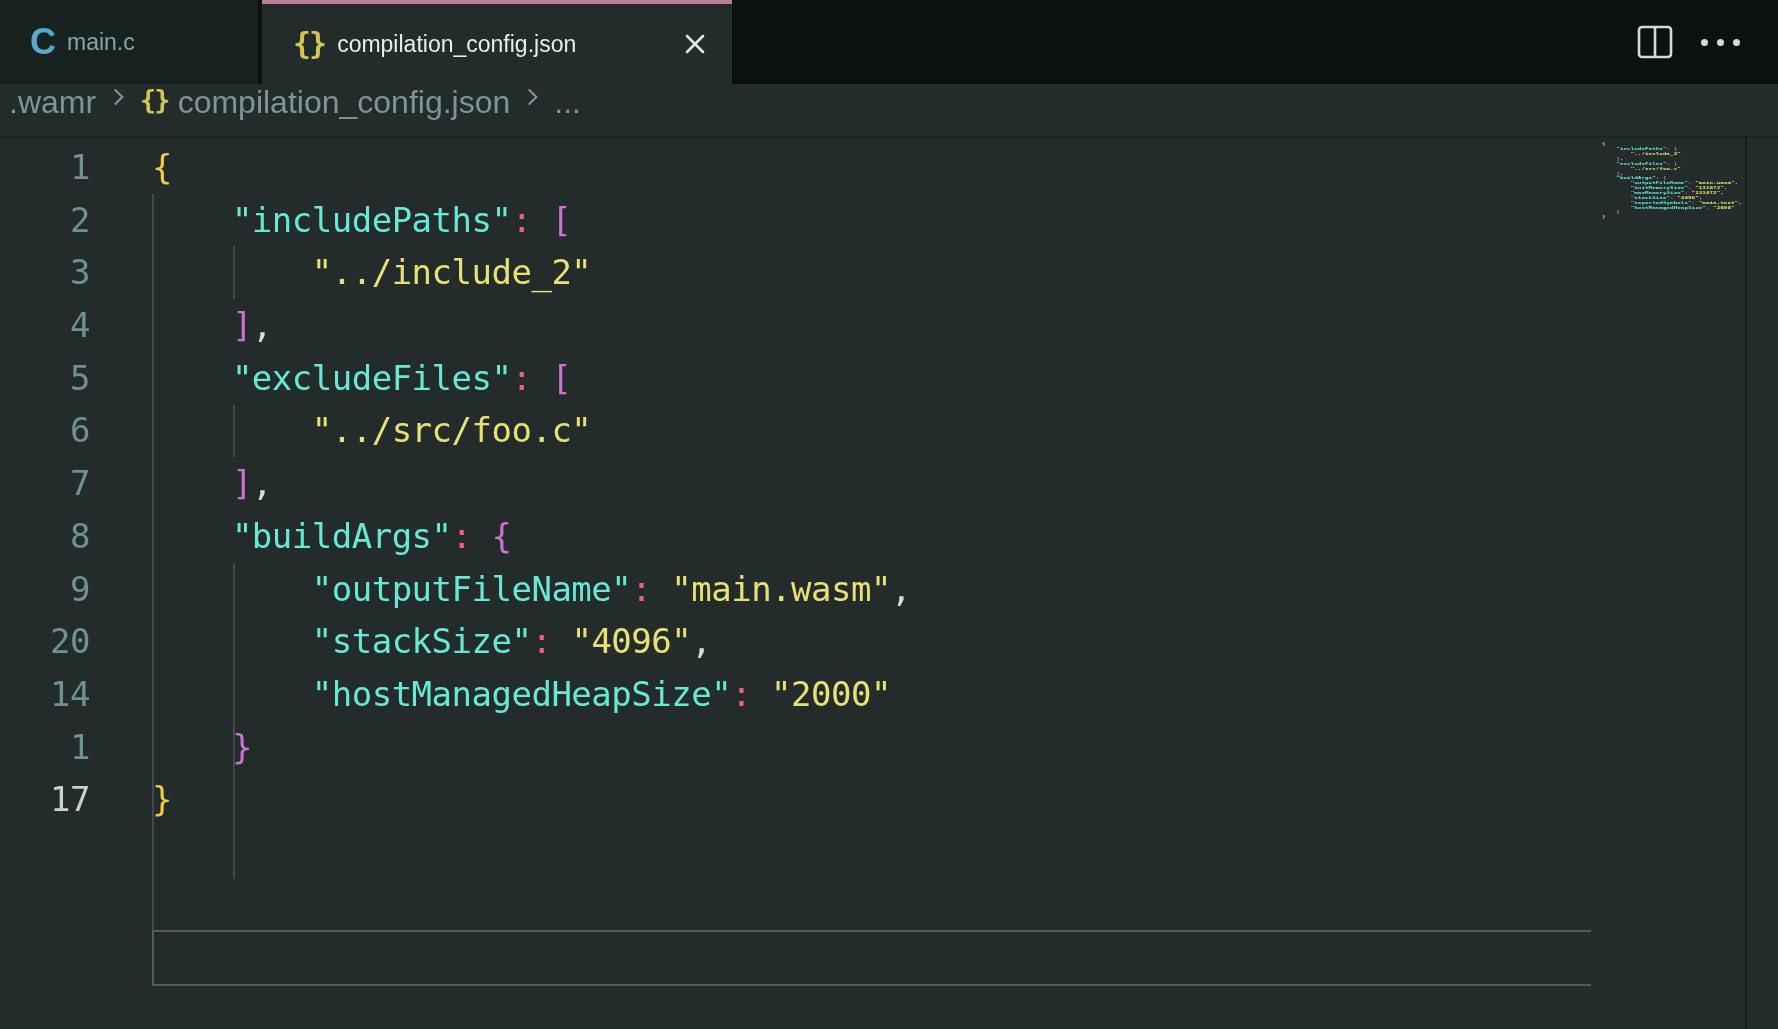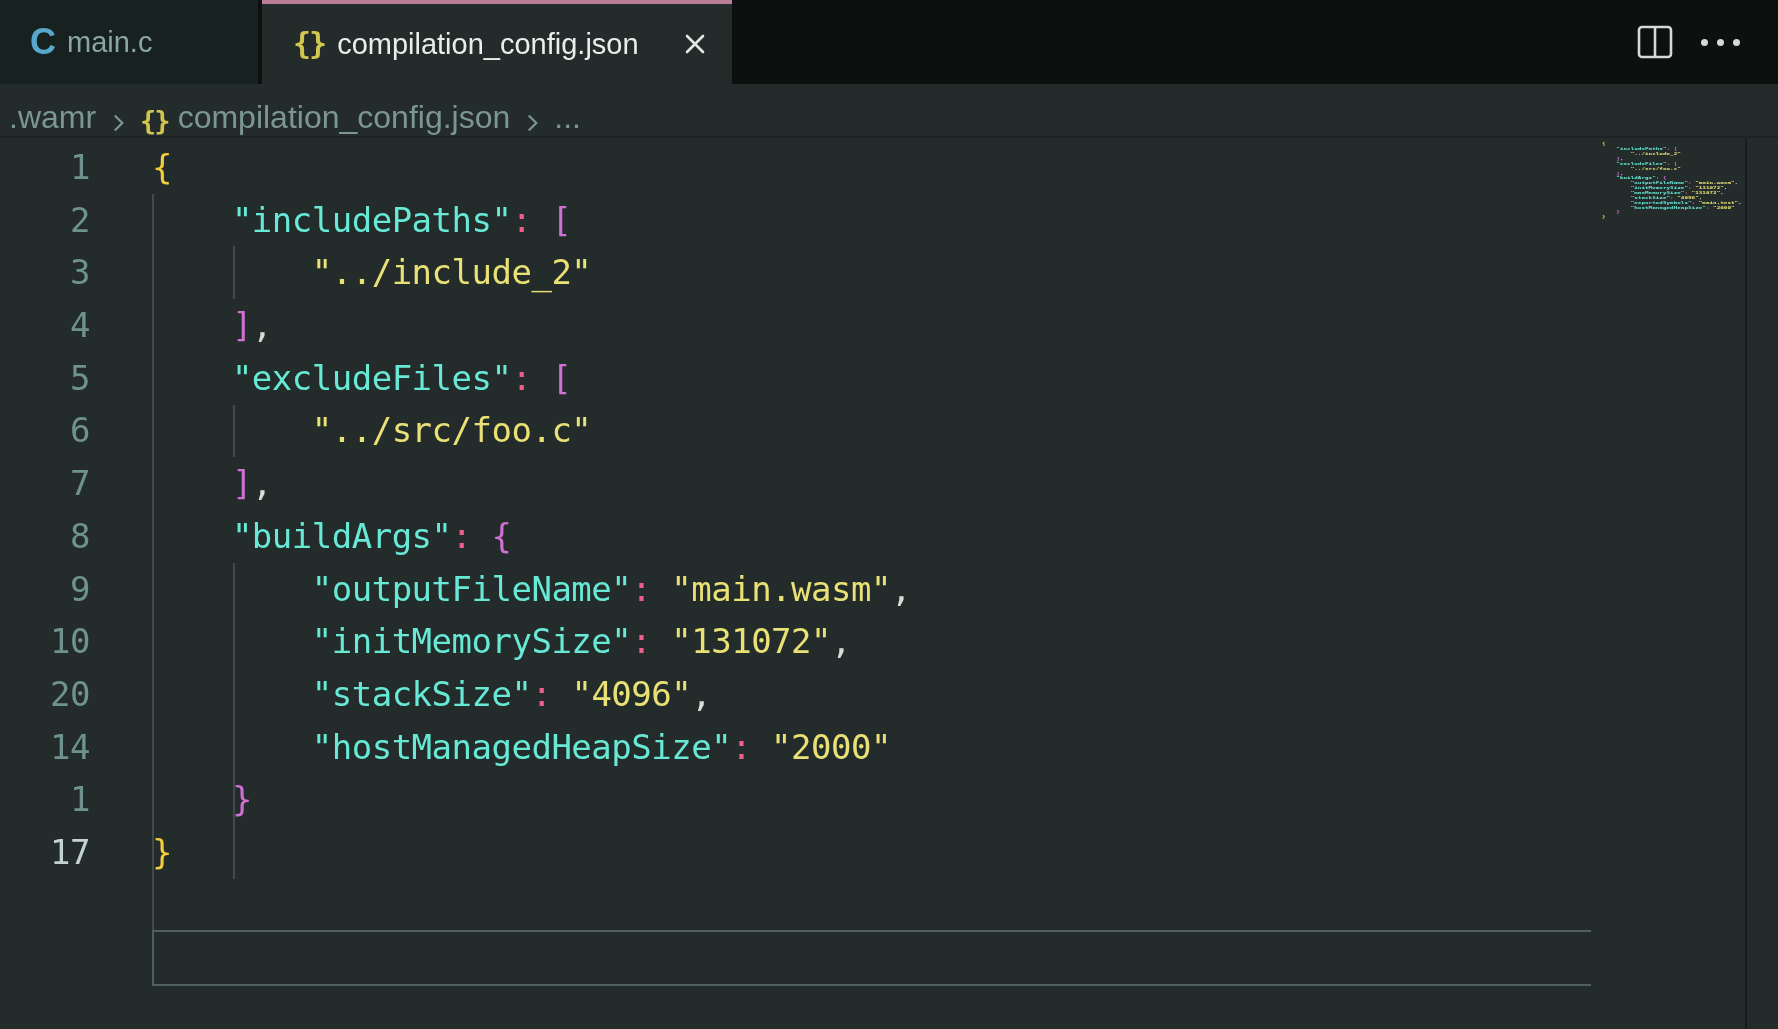--- a/index.html
+++ b/index.html
@@ -9,33 +9,33 @@
   
   .tabbar{height:84px;background:var(--bg-tabbar);display:flex;align-items:stretch;}
   .tab{display:flex;align-items:center;box-sizing:border-box;cursor:pointer;}
   .tab-inactive{width:258px;background:var(--bg-tab-inactive);padding-left:30px;gap:11px;}
   .tab-gap{width:4px;background:var(--bg-tabbar);}
   .tab-active{width:470px;background:var(--bg-editor);border-top:4px solid var(--accent-tab-top);
               padding:0 20px 0 31px;gap:12px;}
   .c-icon{color:var(--icon-c);font-weight:bold;font-size:36px;line-height:1;}
   .json-icon{color:var(--icon-json);font-weight:bold;font-size:30px;line-height:1;
              font-family:"DejaVu Sans Mono", monospace;letter-spacing:-2px;}
-  .tab-label{font-size:29px;white-space:nowrap;}
+  .tab-label{font-size:23px;white-space:nowrap;}
   .tab-inactive .tab-label{color:var(--tab-text-inactive);}
   .tab-active .tab-label{color:var(--tab-text-active);}
   .close-btn{margin-left:auto;width:34px;height:34px;display:flex;align-items:center;
              justify-content:center;border-radius:6px;cursor:pointer;}
   .tab-actions{margin-left:auto;display:flex;align-items:center;gap:28px;padding-right:38px;}
   .icon-btn{display:flex;align-items:center;justify-content:center;cursor:pointer;}
   .dots{display:flex;gap:9px;}
   .dots i{width:7px;height:7px;border-radius:50%;background:var(--ui-icon);}
 
   
   .breadcrumb{height:52px;background:var(--bg-editor);border-bottom:2px solid #1b2423;
-              display:flex;align-items:flex-end;padding-left:9px;gap:9px;
+              display:flex;align-items:flex-start;padding-left:9px;gap:9px;
               font-size:32px;color:var(--breadcrumb-text);}
   .crumb{white-space:nowrap;cursor:pointer;}
   .bc-json-icon{color:var(--icon-json);font-weight:bold;font-size:27px;
                 font-family:"DejaVu Sans Mono", monospace;letter-spacing:-2px;}
 
   
   .editor{position:relative;height:891px;background:var(--bg-editor);overflow:hidden;}
   .code-lines{position:absolute;left:0;top:3px;right:0;}
   .line{display:flex;height:52.7px;line-height:52.7px;
         font-family:"DejaVu Sans Mono", monospace;font-size:34px;letter-spacing:-0.5px;}
@@ -147,24 +147,20 @@
       </div>
       <div class="line">
         <div class="num">8</div>
         <div class="codetxt"><span class="tk-ws">    </span><span class="tk-key">"buildArgs"</span><span class="tk-colon">:</span><span class="tk-ws"> </span><span class="tk-b2">{</span></div>
       </div>
       <div class="line">
         <div class="num">9</div>
         <div class="codetxt"><span class="tk-ws">        </span><span class="tk-key">"outputFileName"</span><span class="tk-colon">:</span><span class="tk-ws"> </span><span class="tk-str">"main.wasm"</span><span class="tk-punc">,</span></div>
       </div>
       <div class="line">
-        <div class="num">10</div>
-        <div class="codetxt"><span class="tk-ws">        </span><span class="tk-key">"initMemorySize"</span><span class="tk-colon">:</span><span class="tk-ws"> </span><span class="tk-str">"131072"</span><span class="tk-punc">,</span></div>
-      </div>
-      <div class="line">
         <div class="num">20</div>
         <div class="codetxt"><span class="tk-ws">        </span><span class="tk-key">"stackSize"</span><span class="tk-colon">:</span><span class="tk-ws"> </span><span class="tk-str">"4096"</span><span class="tk-punc">,</span></div>
       </div>
       <div class="line">
         <div class="num">14</div>
         <div class="codetxt"><span class="tk-ws">        </span><span class="tk-key">"hostManagedHeapSize"</span><span class="tk-colon">:</span><span class="tk-ws"> </span><span class="tk-str">"2000"</span></div>
       </div>
       <div class="line">
         <div class="num">1</div>
         <div class="codetxt"><span class="tk-ws">    </span><span class="tk-b2">}</span></div>

